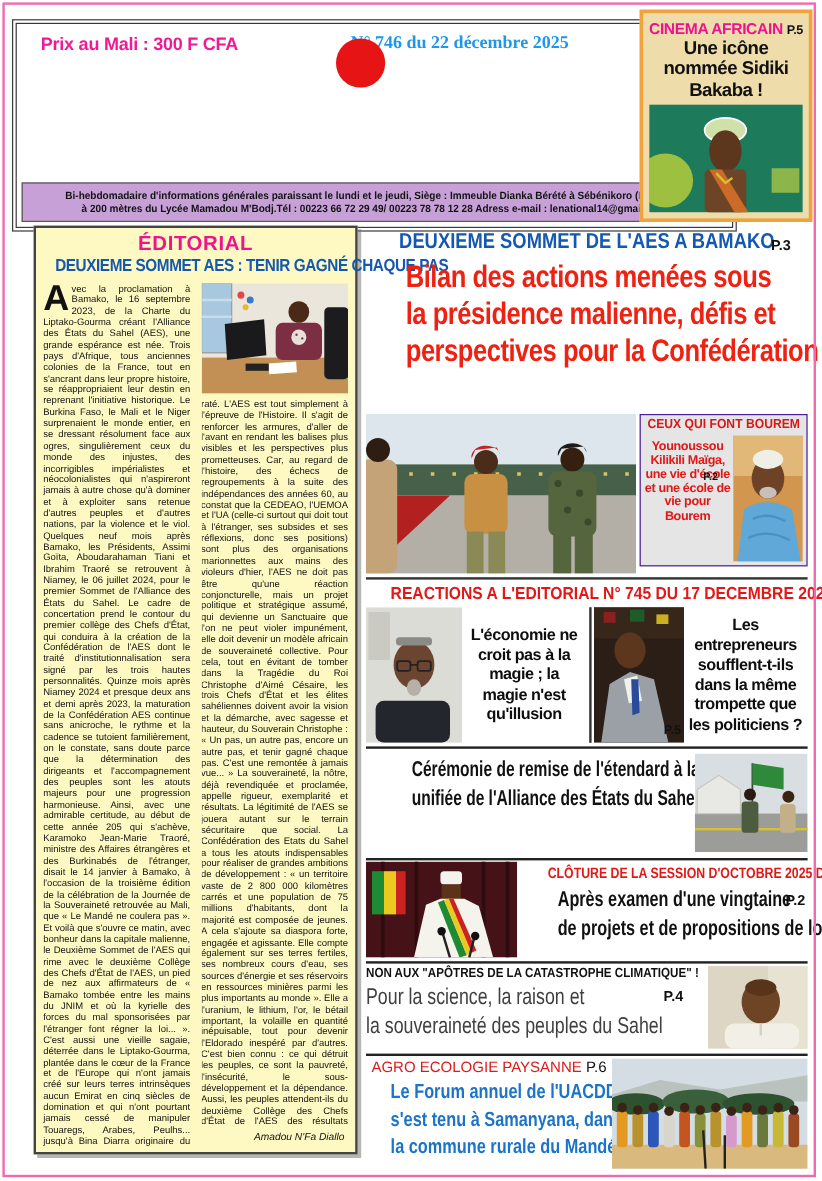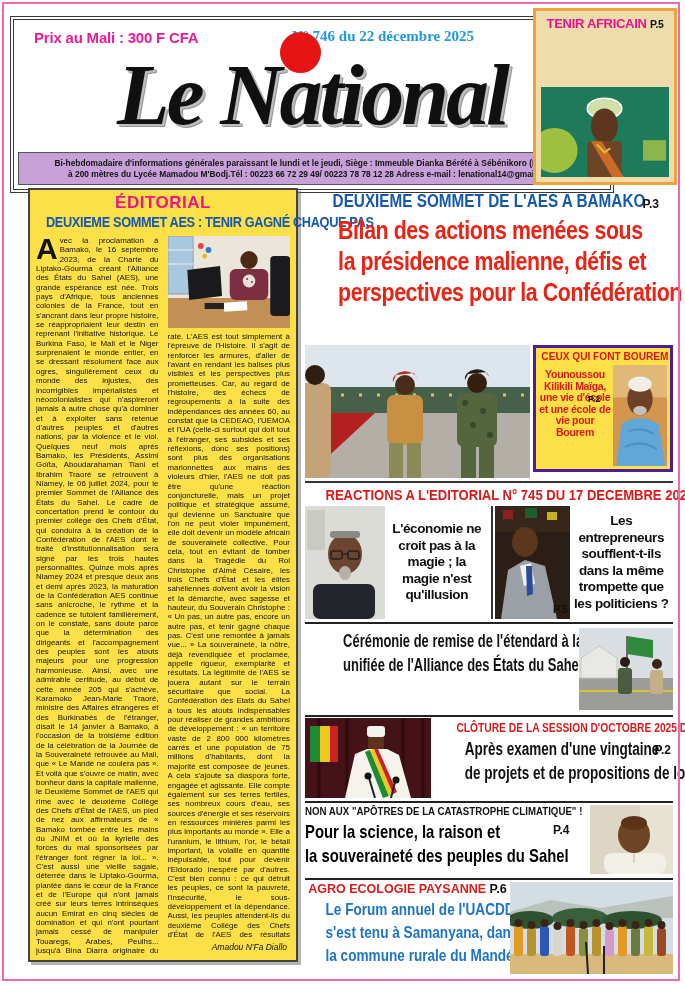--- a/index.html
+++ b/index.html
@@ -21,21 +21,21 @@
 
   
   #cinema{position:absolute;left:533px;top:8px;width:144px;height:177px;background:#eedcab;border:3px solid #f0a23c;box-sizing:border-box;text-align:center;}
   .cin-kicker{margin-top:5px;font-size:13px;font-weight:bold;color:#ef1290;letter-spacing:-.3px;}
   .cin-pref{color:#111;font-size:10.5px;font-weight:bold;}
   .cin-title{margin-top:1px;padding:0 3px;font-size:15.5px;font-weight:bold;color:#111;line-height:1.12;letter-spacing:-.4px;}
   .cin-photo{position:absolute;left:5px;right:5px;bottom:5px;height:90px;}
 
   
   #editorial{position:absolute;left:28px;top:188px;width:270px;height:774px;border:2px solid #444;
-             box-shadow:3px 3px 0 rgba(110,110,110,.5);box-sizing:border-box;background:#fde047;}
+             box-shadow:3px 3px 0 rgba(110,110,110,.5);box-sizing:border-box;background:#fef9c3;}
   .ed-label{margin-top:3px;text-align:center;font-size:17px;font-weight:bold;color:#f0148c;letter-spacing:.5px;}
   .ed-title{text-align:center;font-size:14.5px;font-weight:bold;color:#1458b0;white-space:nowrap;
             transform:scaleX(.88);transform-origin:50% 50%;letter-spacing:-.4px;margin-top:1px;}
   .ed-cols{position:absolute;left:6px;right:6px;top:46px;bottom:5px;display:flex;gap:9px;}
   .ed-col{flex:1;overflow:hidden;font-size:7.9px;line-height:9.35px;text-align:justify;color:#111;}
   .ed-col2{flex:1;display:flex;flex-direction:column;overflow:hidden;}
   .ed-photo{height:92px;margin-bottom:4px;flex:none;}
   .ed-text{flex:1;overflow:hidden;font-size:7.9px;line-height:9.35px;text-align:justify;color:#111;}
   .dropcap{float:left;font-size:30px;line-height:25px;font-weight:bold;padding-right:2px;}
   .ed-byline{flex:none;height:13px;text-align:right;font-size:8.5px;font-style:italic;font-weight:normal;padding:2px 3px 0 0;}
@@ -46,21 +46,21 @@
   .lft{white-space:nowrap;transform-origin:0 50%;display:block;}
 
   .lead-kicker{position:absolute;top:3px;left:0;right:0;text-align:left;font-size:18px;font-weight:bold;color:#1458b0;}
   .lead-kicker span{transform:scaleX(.85);}
   .lead-pref{position:absolute;top:9px;right:14px;font-size:12px;font-weight:bold;color:#111;z-index:3;}
   .lead-headline{position:absolute;top:27px;left:0;right:0;color:#ee2213;font-weight:bold;text-align:center;font-size:26px;line-height:31px;letter-spacing:-.5px;}
   .lead-headline .cxl{transform:scaleX(.82);}
 
   .photo-row{position:absolute;top:157px;left:0;width:368px;height:133px;}
   .leaders{position:absolute;left:0;top:0;width:225px;height:133px;}
-  #bourem{position:absolute;left:228px;top:0;width:140px;height:127px;background:#fde047;border:3px solid #4c1d95;box-sizing:border-box;}
+  #bourem{position:absolute;left:228px;top:0;width:140px;height:127px;background:#e5e5e5;border:1px solid #4c1d95;box-sizing:border-box;}
   .bourem-kicker{text-align:center;font-size:11px;font-weight:bold;color:#d81818;margin-top:2px;white-space:nowrap;transform:scaleX(.92);transform-origin:50% 50%;}
   .bourem-body{position:absolute;top:17px;left:3px;right:3px;bottom:3px;display:flex;gap:2px;}
   .bourem-title{width:72px;font-size:10.5px;line-height:11.5px;font-weight:bold;color:#e01818;text-align:center;padding-top:4px;letter-spacing:-.3px;}
   .bourem-photo{flex:1;}
   .bourem-pref{position:absolute;left:52px;top:46px;font-size:9px;font-weight:bold;color:#111;}
 
   .reactions-band{position:absolute;top:293px;left:0;right:0;height:24px;border-top:2px solid #333;background:#fff;
                   text-align:center;font-size:14.5px;font-weight:bold;color:#e01818;line-height:24px;}
   .reactions-band span{display:inline-block;white-space:nowrap;transform:scaleX(.9);transform-origin:50% 50%;}
 
@@ -83,56 +83,56 @@
   .cnt{position:absolute;top:530px;left:0;right:0;height:81px;}
   .cnt-photo{position:absolute;left:0;top:0;width:126px;height:80px;}
   .cnt-text{position:absolute;left:130px;right:0;top:3px;text-align:center;}
   .cnt-kicker{font-size:12.5px;font-weight:bold;color:#e01818;white-space:nowrap;transform:scaleX(.82);transform-origin:50% 50%;}
   .cnt-headline{margin-top:2px;font-size:18px;line-height:24px;font-weight:bold;color:#111;}
   .cnt-headline .cxl{transform:scaleX(.75);}
   .cnt-pref{position:absolute;right:2px;top:22px;font-size:12px;font-weight:bold;color:#111;}
 
   .sci{position:absolute;top:617px;left:0;right:0;height:71px;}
   .sci-kicker{font-size:11px;font-weight:bold;color:#111;white-space:nowrap;transform:scaleX(.88);transform-origin:0 50%;}
-  .sci-headline{margin-top:3px;color:#000000;font-size:19px;line-height:24px;font-weight:bold;}
+  .sci-headline{margin-top:3px;color:#404040;font-size:19px;line-height:24px;font-weight:normal;}
   .sci-headline .lft{transform:scaleX(.78);}
   .sci-pref{position:absolute;left:248px;top:18px;font-weight:bold;font-size:12px;color:#111;}
   .sci-photo{position:absolute;right:0;top:0;width:83px;height:69px;}
 
   .agro{position:absolute;top:694px;left:0;right:0;height:93px;}
-  .agro-kicker{width:205px;text-align:center;font-size:12.5px;font-weight:bold;color:#e01818;}
+  .agro-kicker{width:205px;text-align:center;font-size:12.5px;font-weight:normal;color:#e01818;}
   .agro-pref{color:#111;}
   .agro-headline{width:205px;text-align:center;color:#1c74c8;font-weight:bold;font-size:17px;line-height:23px;margin-top:2px;}
   .agro-headline .cxl{transform:scaleX(.8);}
   .agro-photo{position:absolute;right:0;top:0;width:163px;height:92px;}
 
   svg{display:block;width:100%;height:100%;}
 </style>
 </head>
 <body>
 
 <div id="paper">
   <div class="frame"></div>
 
   <div id="masthead">
     <div class="price">Prix au Mali : 300 F CFA</div>
     <div class="issue">N° 746  du 22 décembre 2025</div>
-    <div class="logo">Le National</div>
     <div class="logo-dot"></div>
     <div class="tagline">
       <div>Bi-hebdomadaire d'informations générales paraissant le lundi et le jeudi, Siège : Immeuble Dianka Bérété à Sébénikoro (Bamako),</div>
       <div>à 200 mètres du Lycée Mamadou M'Bodj.Tél : 00223 66 72 29 49/ 00223 78 78 12 28 Adress e-mail : lenational14@gmail.com</div>
     </div>
   </div>
 
   <div id="cinema">
     <div class="cin-kicker">
-      <span>TENIR AFRICAIN</span>
+      <span>CINEMA AFRICAIN</span>
       <span class="cin-pref">P.5</span>
     </div>
+    <div class="cin-title">Une icône nommée Sidiki Bakaba !</div>
     <div class="cin-photo">
       <svg viewBox="0 0 133 88" preserveAspectRatio="none">
         <rect width="133" height="88" fill="#1d7a5a"></rect>
         <ellipse cx="14" cy="62" rx="24" ry="22" fill="#c8d83a" opacity=".75"></ellipse>
         <rect x="106" y="52" width="24" height="20" fill="#e8e840" opacity=".55"></rect>
         <ellipse cx="66" cy="21" rx="18" ry="10" fill="#cfe0a8" stroke="#ffffff" stroke-width="1.5"></ellipse>
         <ellipse cx="66" cy="38" rx="14" ry="17" fill="#5c371d"></ellipse>
         <rect x="48" y="53" width="36" height="35" rx="4" fill="#6e4426"></rect>
         <polygon points="52,53 63,53 86,88 74,88" fill="#cc6a28"></polygon>
         <polyline points="58,56 66,64 72,60" fill="none" stroke="#d8c030" stroke-width="2"></polyline>

